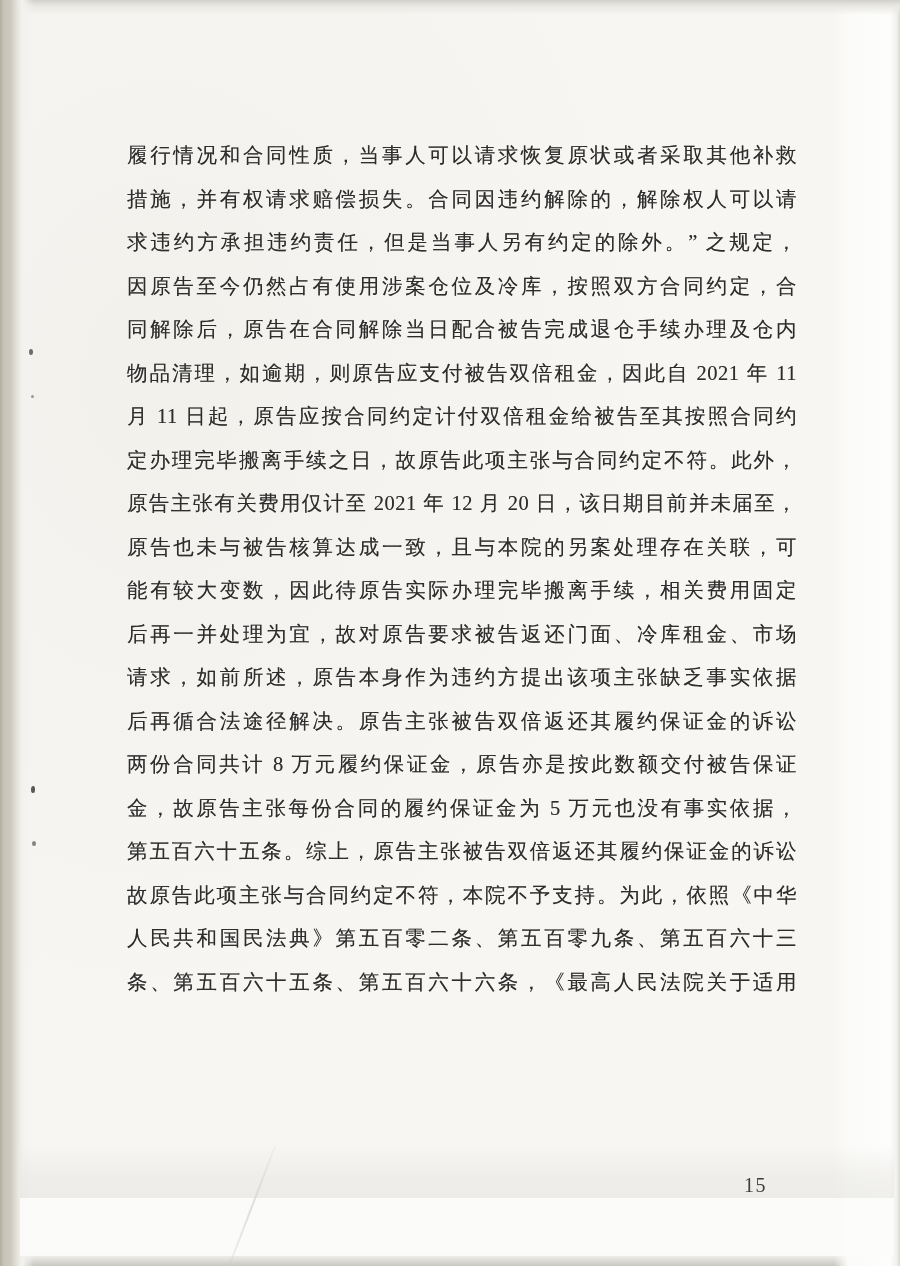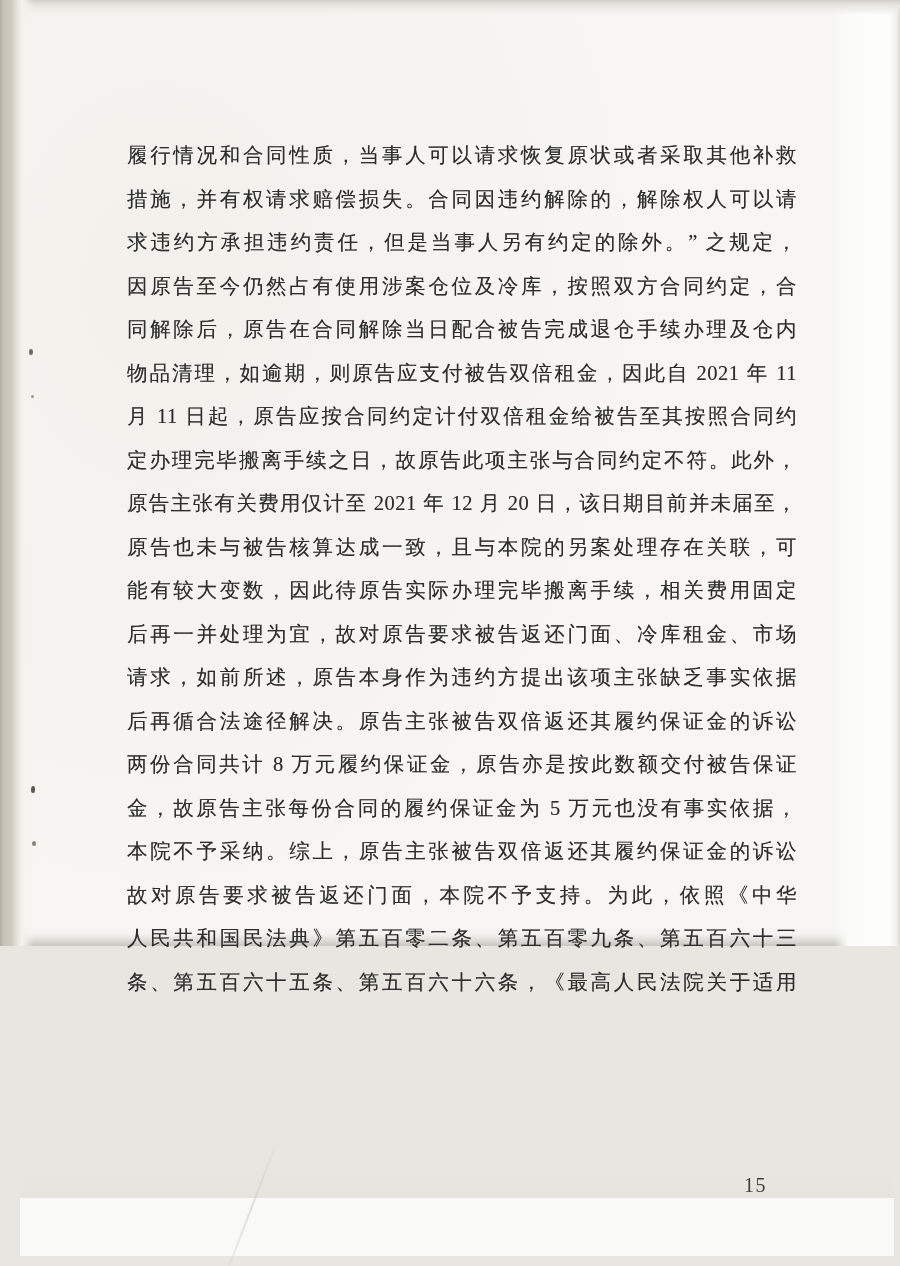--- a/index.html
+++ b/index.html
@@ -7,21 +7,21 @@
     padding: 0;
     width: 900px;
     height: 1266px;
     background: #e8e6e0;
     overflow: hidden;
     font-family: "Liberation Serif", "DejaVu Serif", serif;
   }
   .scan {
     position: relative;
     width: 900px;
-    height: 946px;
+    height: 1266px;
   }
   
   .paper {
     position: absolute;
     inset: 0;
     background:
       linear-gradient(90deg, #b2ad9e 0px, #c8c4b8 4px, #cdc9be 11px, #e5e3db 17px, #f3f2ee 22px, rgba(247,246,243,0) 34px),
       linear-gradient(180deg, #d2d0ca 0px, #e9e8e3 6px, rgba(247,246,243,0) 15px),
       linear-gradient(270deg, #d9d8d3 0px, #f0efec 3px, #fdfdfc 10px, #fbfbf9 52px, rgba(247,246,243,0) 66px),
       linear-gradient(0deg, #c7c6c0 0px, #dfdeda 6px, #f4f3f0 12px, rgba(247,246,243,0) 20px),
@@ -103,21 +103,21 @@
       <p class="line">月 11 日起，原告应按合同约定计付双倍租金给被告至其按照合同约</p>
       <p class="line">定办理完毕搬离手续之日，故原告此项主张与合同约定不符。此外，</p>
       <p class="line">原告主张有关费用仅计至 2021 年 12 月 20 日，该日期目前并未届至，</p>
       <p class="line">原告也未与被告核算达成一致，且与本院的另案处理存在关联，可</p>
       <p class="line">能有较大变数，因此待原告实际办理完毕搬离手续，相关费用固定</p>
       <p class="line">后再一并处理为宜，故对原告要求被告返还门面、冷库租金、市场</p>
       <p class="line">请求，如前所述，原告本身作为违约方提出该项主张缺乏事实依据</p>
       <p class="line">后再循合法途径解决。原告主张被告双倍返还其履约保证金的诉讼</p>
       <p class="line">两份合同共计 8 万元履约保证金，原告亦是按此数额交付被告保证</p>
       <p class="line">金，故原告主张每份合同的履约保证金为 5 万元也没有事实依据，</p>
-      <p class="line">本院不予采纳。综上，原告主张被告双倍返还其履约保证金的诉讼</p>
-      <p class="line">故对原告要求被告返还门面，本院不予支持。为此，依照《中华</p>
+      <p class="line">第五百六十五条。综上，原告主张被告双倍返还其履约保证金的诉讼</p>
+      <p class="line">故原告此项主张与合同约定不符，本院不予支持。为此，依照《中华</p>
       <p class="line">人民共和国民法典》第五百零二条、第五百零九条、第五百六十三</p>
       <p class="line">条、第五百六十五条、第五百六十六条，《最高人民法院关于适用</p>
     </div>
 
     <div class="page-number">15</div>
   </div>
 </div>
 
 </body></html>

